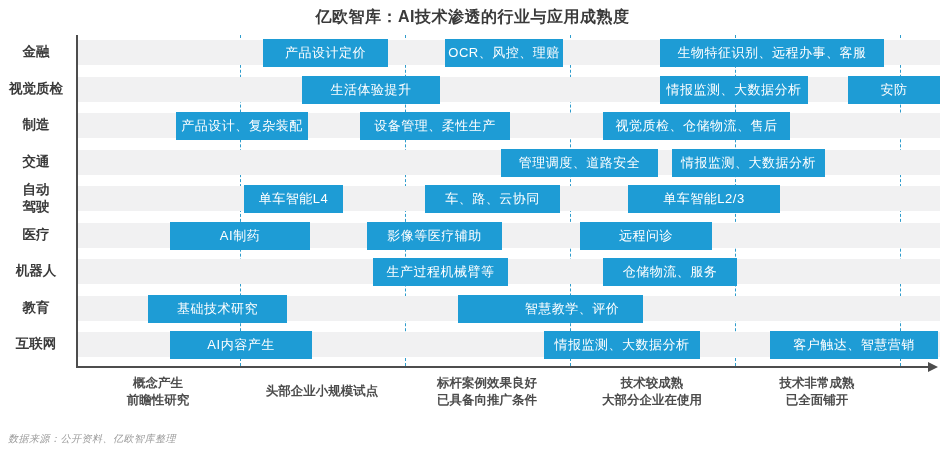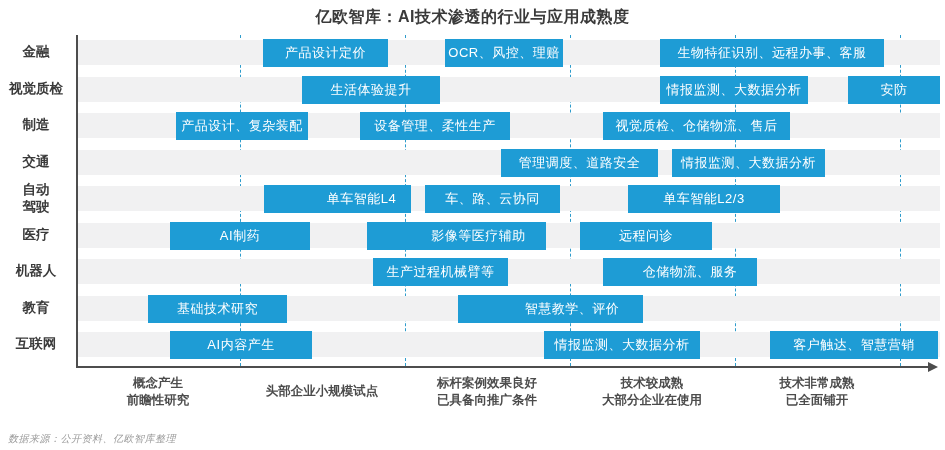--- a/index.html
+++ b/index.html
@@ -69,32 +69,32 @@
     <div class="box" style="left: 176px; width: 132px; top: 111.5px;">产品设计、复杂装配</div>
     <div class="box" style="left: 360px; width: 150px; top: 111.5px;">设备管理、柔性生产</div>
     <div class="box" style="left: 603px; width: 187px; top: 111.5px;">视觉质检、仓储物流、售后</div>
     <div class="band" style="top: 150px;"></div>
     <div class="row-label" style="top: 143px; height: 39px;">交通</div>
     <div class="box" style="left: 501px; width: 157px; top: 148.5px;">管理调度、道路安全</div>
     <div class="box" style="left: 672px; width: 153px; top: 148.5px;">情报监测、大数据分析</div>
     <div class="band" style="top: 186px;"></div>
     <div class="row-label" style="top: 179px; height: 39px;">自动
 驾驶</div>
-    <div class="box" style="left: 264px; width: 99px; top: 184.5px; padding-left: 48px;">单车智能L4</div>
+    <div class="box" style="left: 244px; width: 99px; top: 184.5px;">单车智能L4</div>
     <div class="box" style="left: 425px; width: 135px; top: 184.5px;">车、路、云协同</div>
     <div class="box" style="left: 628px; width: 152px; top: 184.5px;">单车智能L2/3</div>
     <div class="band" style="top: 223px;"></div>
     <div class="row-label" style="top: 216px; height: 39px;">医疗</div>
     <div class="box" style="left: 170px; width: 140px; top: 221.5px; text-align: center;">AI制药</div>
-    <div class="box" style="left: 367px; width: 135px; top: 221.5px; padding-left: 44px;">影像等医疗辅助</div>
+    <div class="box" style="left: 367px; width: 135px; top: 221.5px;">影像等医疗辅助</div>
     <div class="box" style="left: 580px; width: 132px; top: 221.5px; text-align: center;">远程问诊</div>
     <div class="band" style="top: 259px;"></div>
     <div class="row-label" style="top: 252px; height: 39px;">机器人</div>
     <div class="box" style="left: 373px; width: 135px; top: 257.5px;">生产过程机械臂等</div>
-    <div class="box" style="left: 603px; width: 134px; top: 257.5px; padding-left: 20px;">仓储物流、服务</div>
+    <div class="box" style="left: 603px; width: 134px; top: 257.5px;">仓储物流、服务</div>
     <div class="band" style="top: 296px;"></div>
     <div class="row-label" style="top: 289px; height: 39px;">教育</div>
     <div class="box" style="left: 148px; width: 139px; top: 294.5px;">基础技术研究</div>
     <div class="box" style="left: 458px; width: 142px; top: 294.5px; padding-left: 43px;">智慧教学、评价</div>
     <div class="band" style="top: 332px;"></div>
     <div class="row-label" style="top: 325px; height: 39px;">互联网</div>
     <div class="box" style="left: 170px; width: 142px; top: 330.5px;">AI内容产生</div>
     <div class="box" style="left: 544px; width: 156px; top: 330.5px;">情报监测、大数据分析</div>
     <div class="box" style="left: 770px; width: 168px; top: 330.5px;">客户触达、智慧营销</div>
     <div class="stage-label" style="left: 63px;">概念产生

